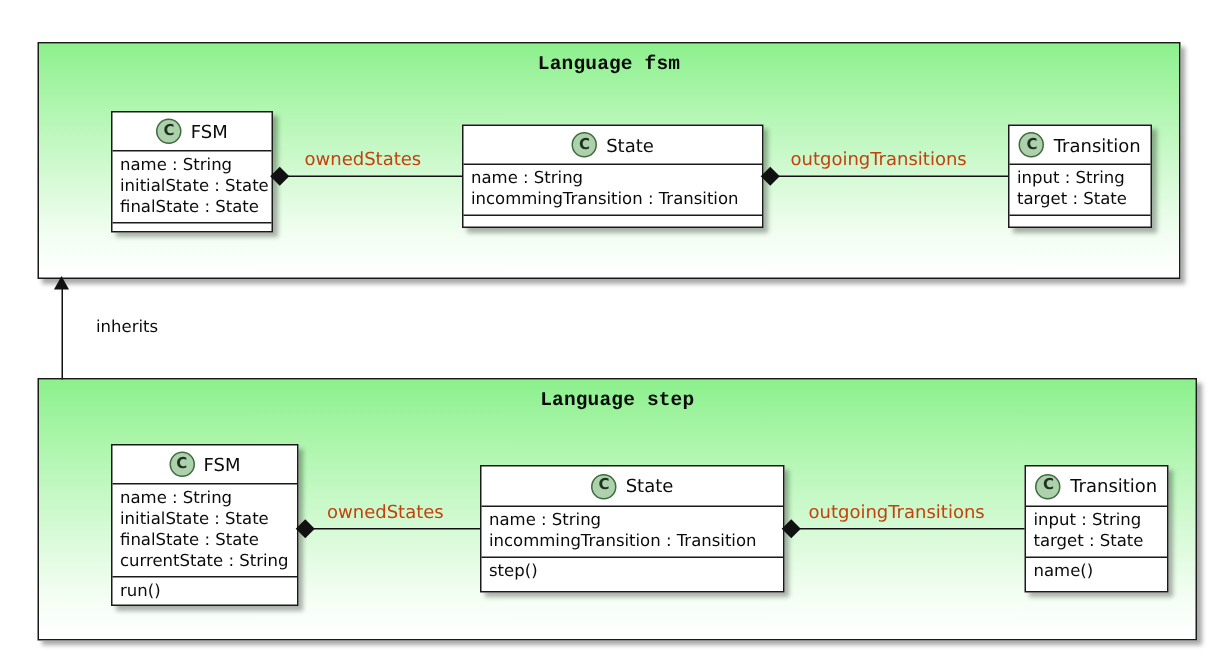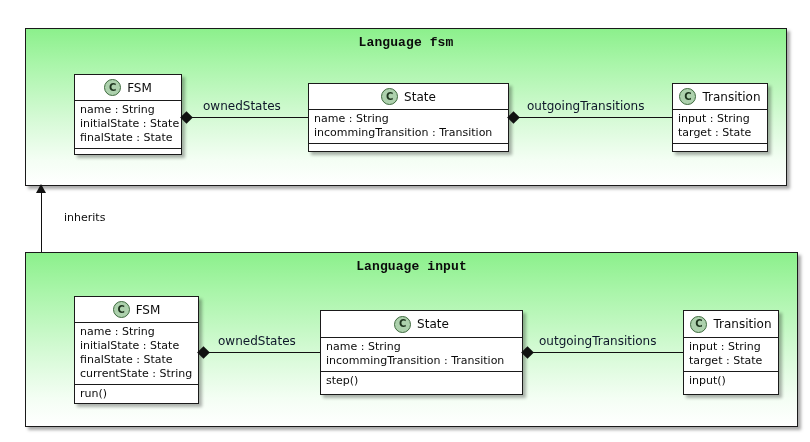--- a/index.html
+++ b/index.html
@@ -105,21 +105,21 @@
   .diamond {
     position: absolute;
     width: 9px;
     height: 9px;
     background: #111111;
     transform: rotate(45deg);
   }
   .assoc-label {
     position: absolute;
     font-size: 12px;
-    color: #0f172a;
+    color: #c2410c;
     white-space: nowrap;
   }
 
   
   .inherit-line {
     position: absolute;
     width: 0;
     border-left: 1.4px solid #111111;
   }
   .inherit-arrow {
@@ -189,21 +189,21 @@
 
   <div class="assoc-line" style="left:509px; top:117px; width:163px;"></div>
   <div class="diamond" style="left:509px; top:112.5px;"></div>
   <div class="assoc-label" style="left:527px; top:99px;">outgoingTransitions</div>
 
   <div class="inherit-line" style="left:41px; top:192px; height:64px;"></div>
   <div class="inherit-arrow" style="left:36px; top:184px;"></div>
   <div class="inherit-label" style="left:44px; top:211px;">inherits</div>
 
   <div class="package" style="left:25px; top:252px; width:773px; height:175px;">
-    <div class="package-title" style="top:6px;">Language input</div>
+    <div class="package-title" style="top:6px;">Language step</div>
   </div>
 
   <div class="uclass" style="left:74px; top:296px; width:125px; height:108px;">
     <div class="uclass-header" style="height:27px;">
       <span class="c-icon">C</span>
       <span class="uclass-name">FSM</span>
     </div>
     <div class="compartment">
       <div class="feature">name : String</div>
       <div class="feature">initialState : State</div>
@@ -232,21 +232,21 @@
   <div class="uclass" style="left:683px; top:310px; width:96px; height:85px;">
     <div class="uclass-header" style="height:27px;">
       <span class="c-icon">C</span>
       <span class="uclass-name">Transition</span>
     </div>
     <div class="compartment">
       <div class="feature">input : String</div>
       <div class="feature">target : State</div>
     </div>
     <div class="compartment">
-      <div class="feature">input()</div>
+      <div class="feature">name()</div>
     </div>
   </div>
 
   <div class="assoc-line" style="left:199px; top:352px; width:121px;"></div>
   <div class="diamond" style="left:199px; top:347.5px;"></div>
   <div class="assoc-label" style="left:218px; top:334px;">ownedStates</div>
 
   <div class="assoc-line" style="left:523px; top:352px; width:160px;"></div>
   <div class="diamond" style="left:523px; top:347.5px;"></div>
   <div class="assoc-label" style="left:539px; top:334px;">outgoingTransitions</div>

